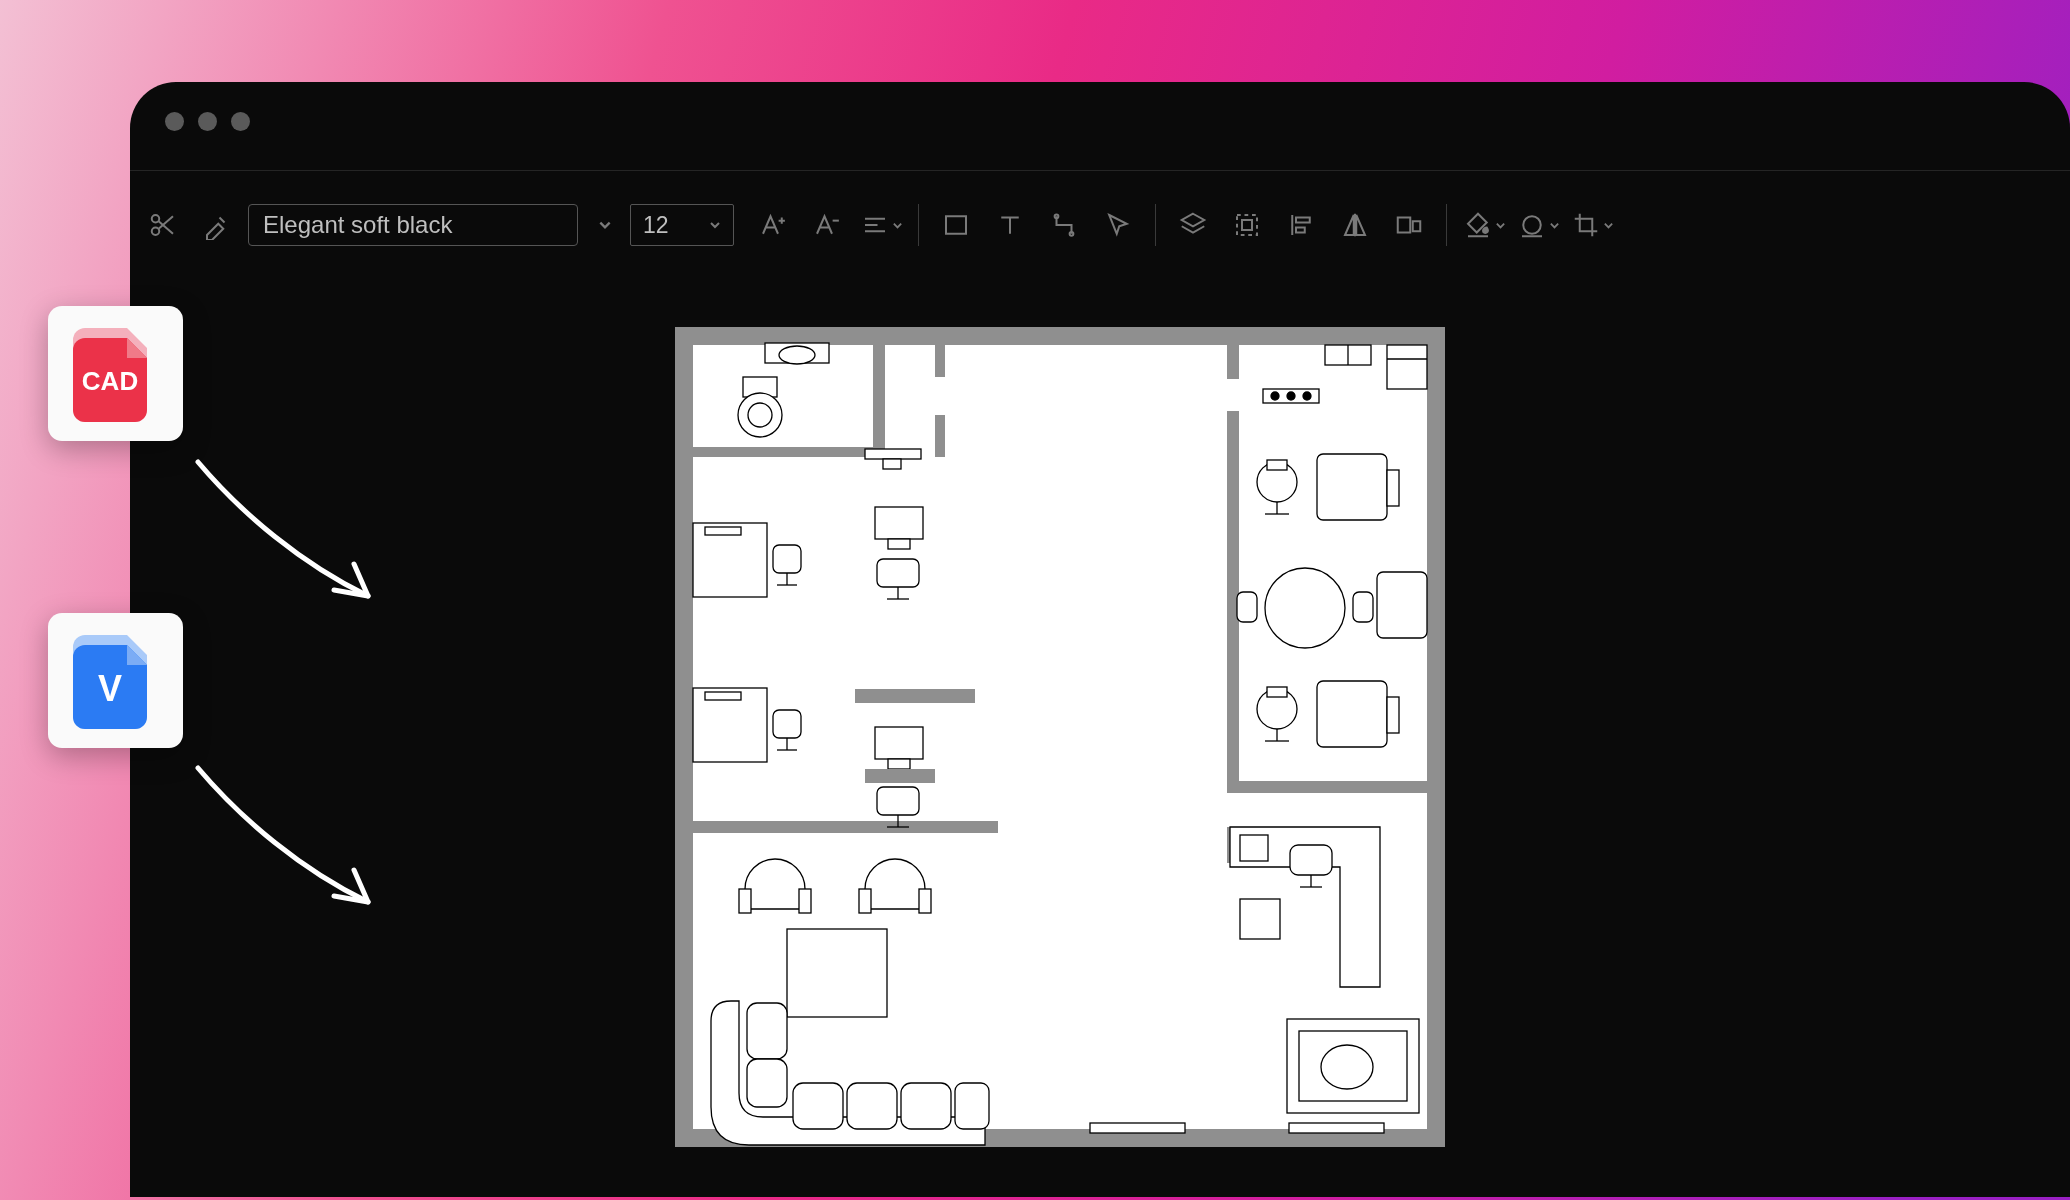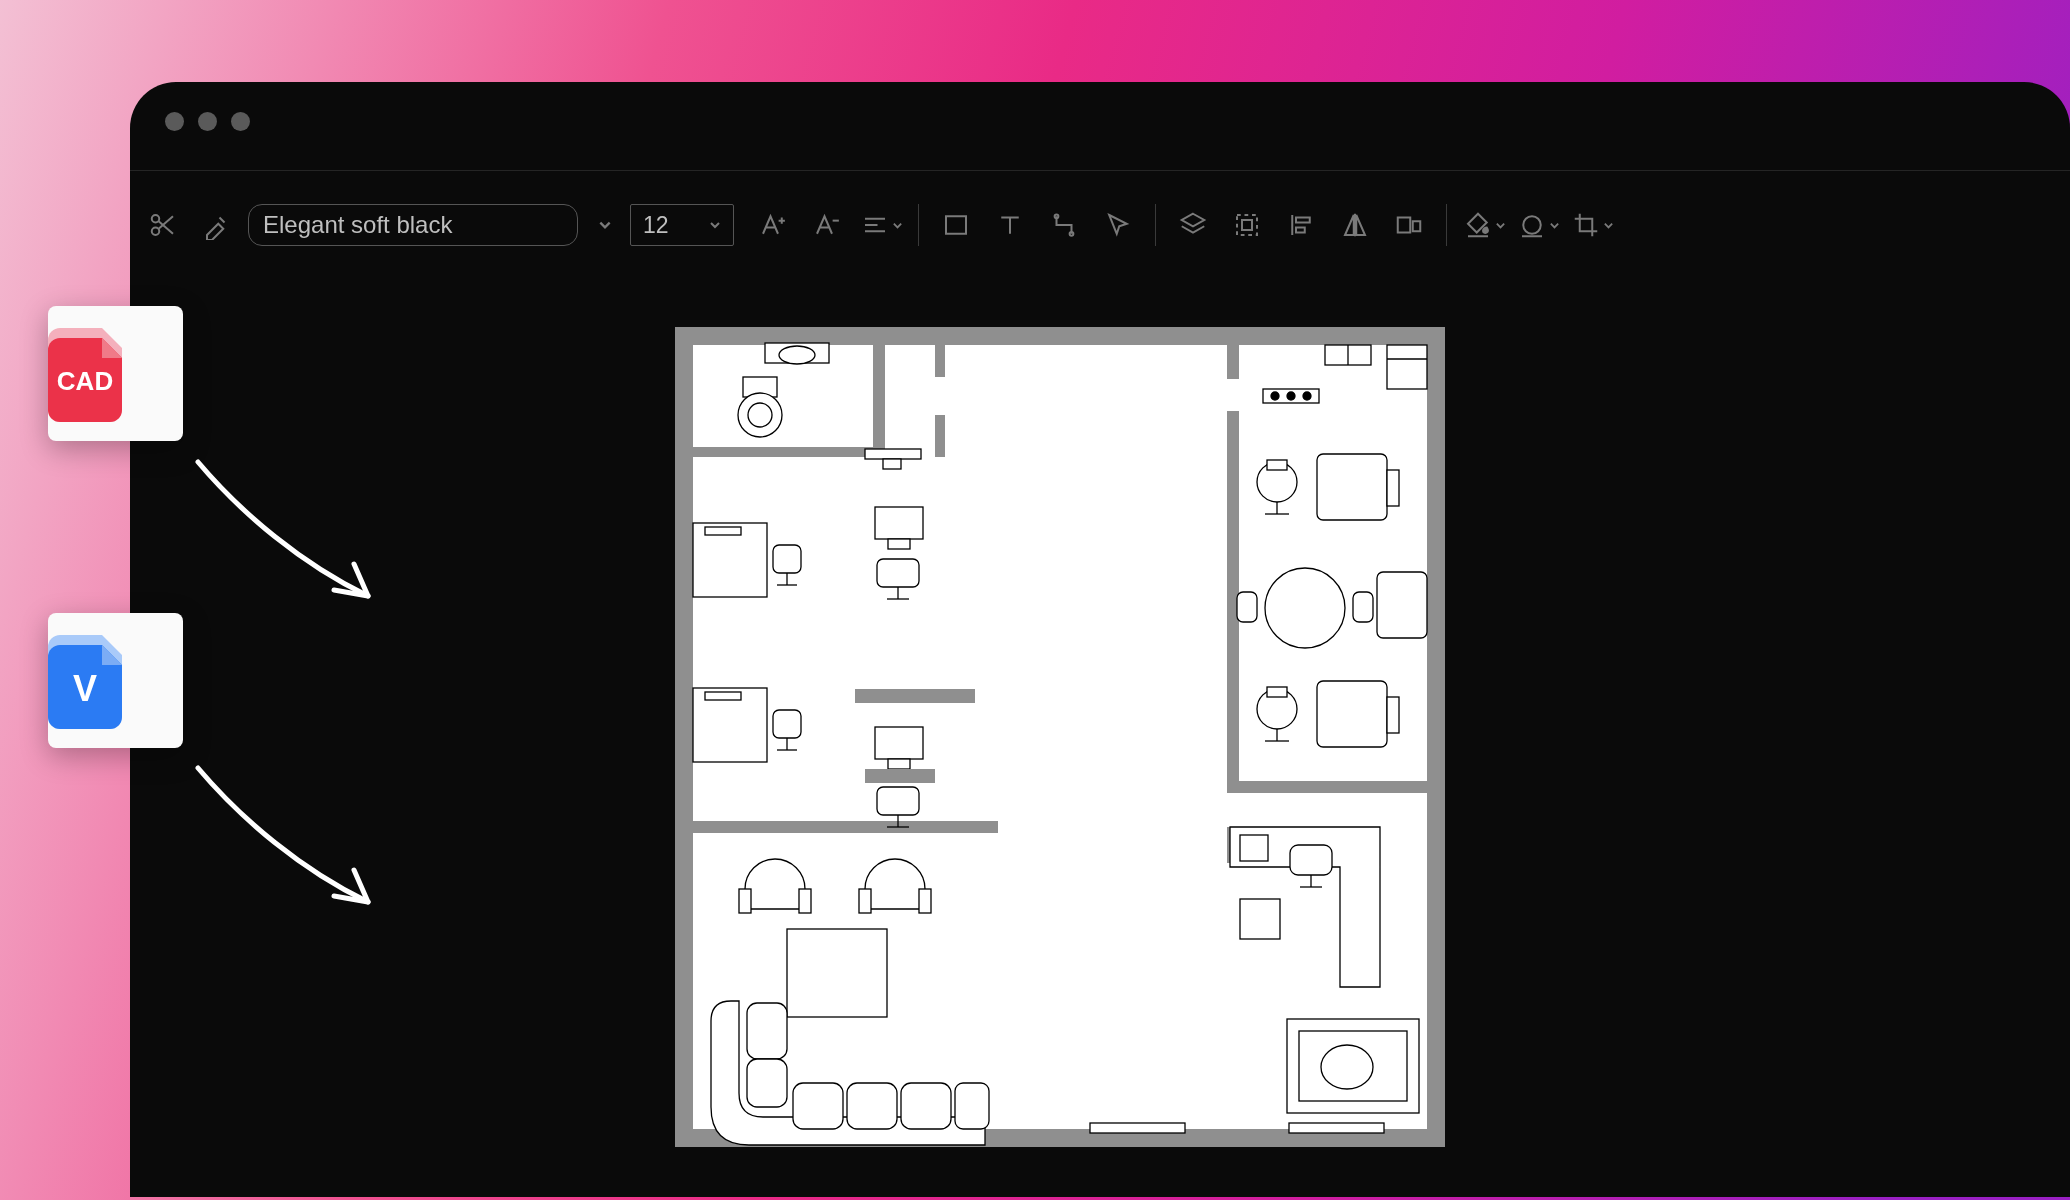--- a/index.html
+++ b/index.html
@@ -21,36 +21,36 @@
     display:flex; align-items:center; gap:8px; color:#6a6a6a;
   }
   .tbtn {
     width:46px; height:46px; display:flex; align-items:center; justify-content:center;
     border-radius:5px; cursor:pointer;
   }
   .tbtn svg { width:30px; height:30px; stroke:#7a7a7a; fill:none; stroke-width:1.6; }
   .sep { width:1px; height:42px; background:#3a3a3a; margin:0 6px; }
 
   .font-sel {
-    width:330px; height:42px; border:1px solid #555; background:transparent; border-radius:14px;
+    width:330px; height:42px; border:1px solid #555; background:transparent; border-radius:4px;
     display:flex; align-items:center; padding:0 14px; margin-right:4px;
   }
   .font-sel span { color:#bfbfbf; font-size:24px; }
   .caret { width:30px; height:42px; display:flex; align-items:center; justify-content:center; }
   .caret svg { width:14px; height:14px; stroke:#7a7a7a; stroke-width:2; fill:none; }
   .size-sel {
     width:104px; height:42px; border:1px solid #555; background:transparent; border-radius:2px;
     display:flex; align-items:center; padding:0 12px; margin-left:2px; margin-right:8px;
   }
   .size-sel span { color:#bfbfbf; font-size:23px; }
 
   
   .file-badge {
-    position:absolute; width:135px; height:135px; background:#fafafa; border-radius:8px;
-    display:flex; align-items:center; 
+    position:absolute; width:135px; height:135px; background:#fafafa; border-radius:14px;
+    display:flex; align-items:center; justify-content:center;
     box-shadow:0 8px 28px rgba(0,0,0,.28);
   }
   .file-cad  { left:48px; top:306px; }
   .file-visio{ left:48px; top:613px; }
   .arrow { position:absolute; pointer-events:none; }
   .arrow path, .arrow line { stroke:#fff; stroke-width:5; fill:none; stroke-linecap:round; }
 
   
   .canvas {
     position:absolute; left:545px; top:245px; width:770px; height:820px;

